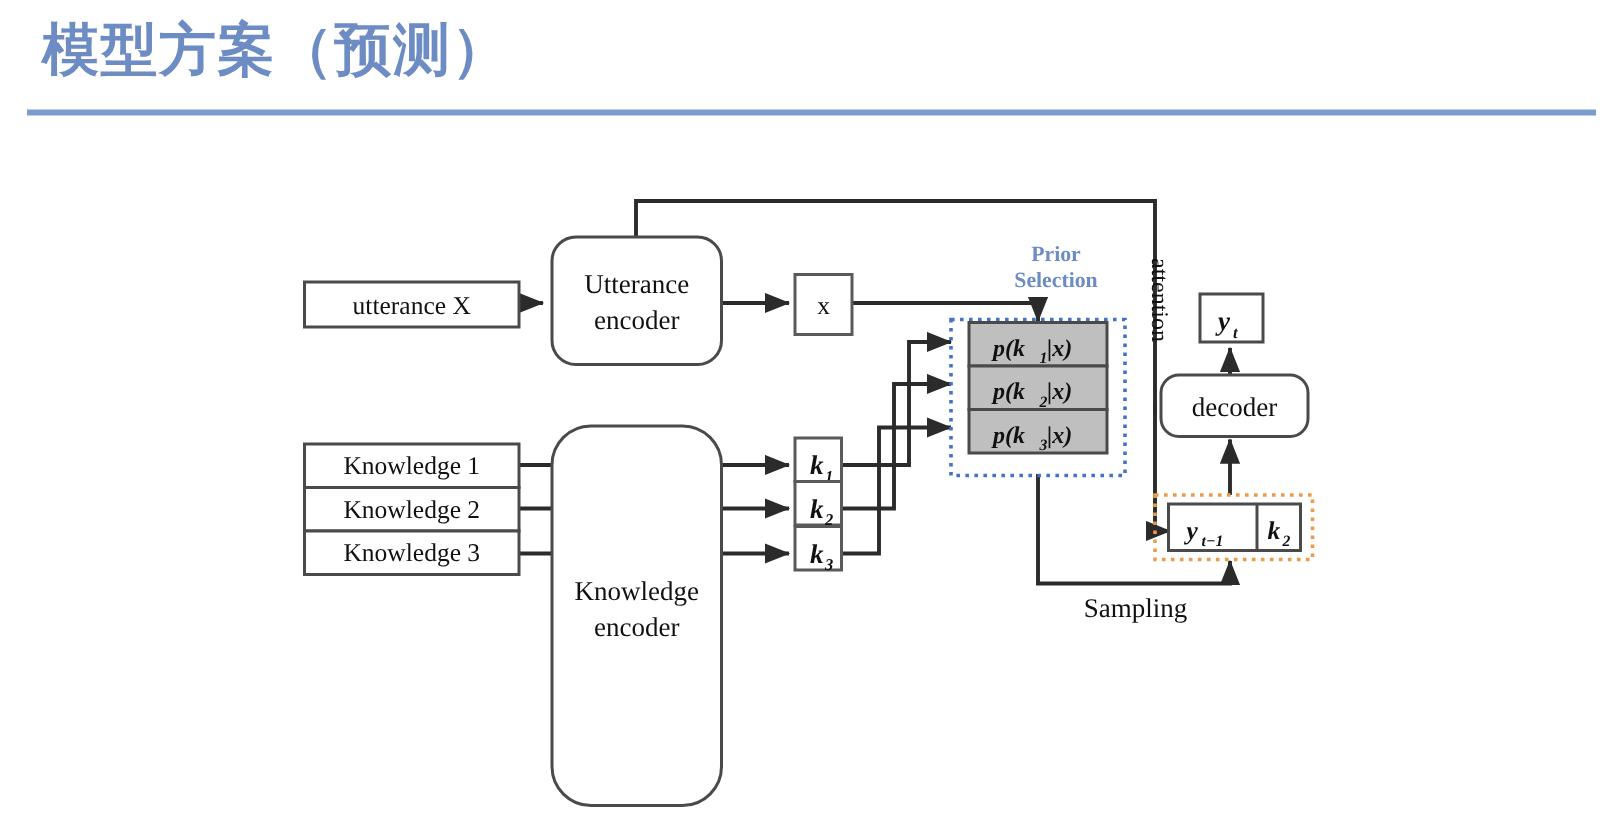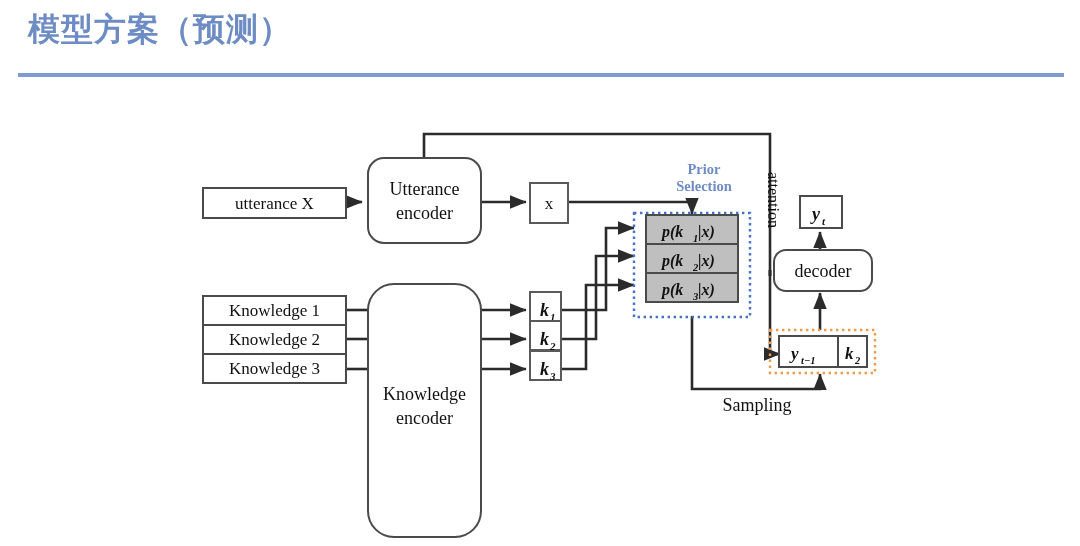--- a/index.html
+++ b/index.html
@@ -12,21 +12,21 @@
   #page {
     position: relative;
     width: 1080px; height: 546px;
     background: #ffffff;
   }
   #slide-title {
     position: absolute;
     left: 28px; top: 8px;
     font-family: "Liberation Sans", sans-serif;
     font-weight: bold;
-    font-size: 32px;
+    font-size: 38px;
     letter-spacing: 1px;
     color: #6E8CC4;
     white-space: nowrap;
   }
   #title-rule {
     position: absolute;
     left: 18px; top: 73px;
     width: 1046px; height: 4px;
     background: #7d9bd0;
   }

